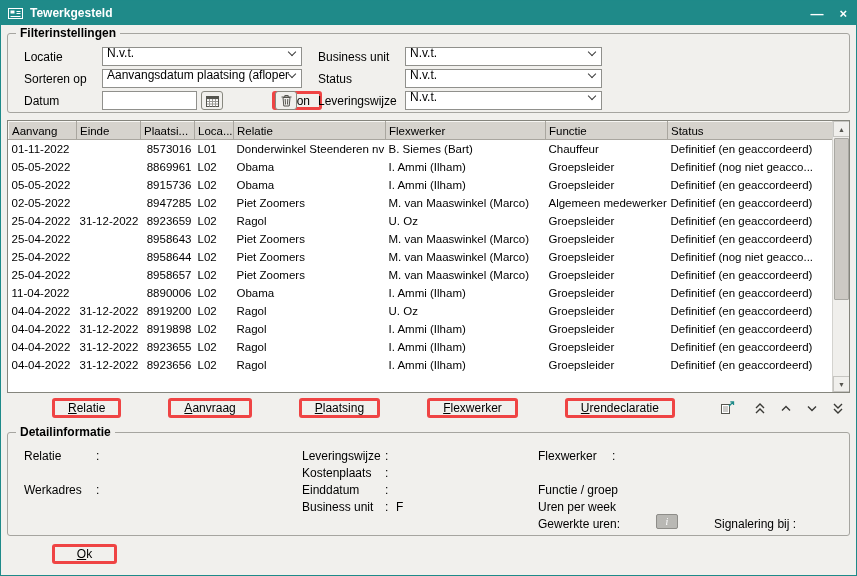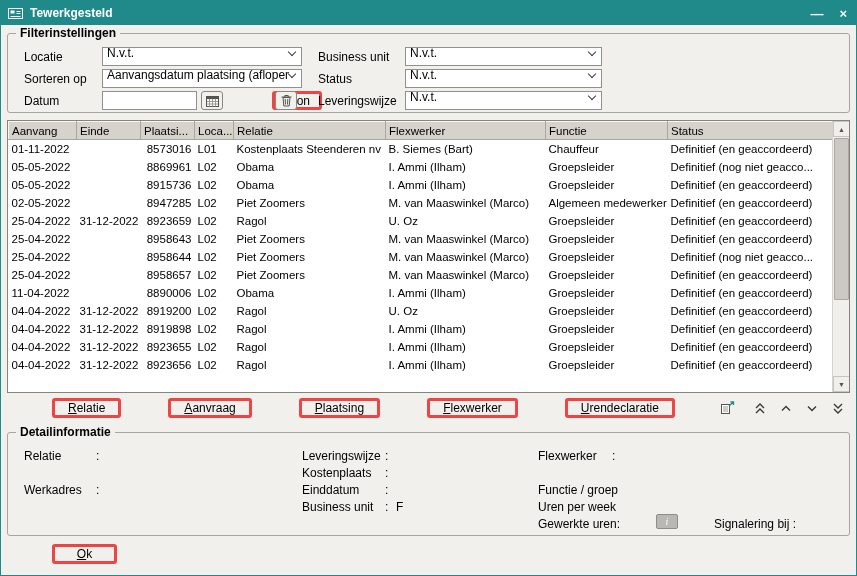--- a/index.html
+++ b/index.html
@@ -167,21 +167,21 @@
             <th>Functie</th>
             <th>Status</th>
           </tr>
         </thead>
         <tbody>
           <tr>
             <td>01-11-2022</td>
             <td></td>
             <td style="text-align: right;">8573016</td>
             <td>L01</td>
-            <td>Kostenplaats Steenderen nv</td>
+            <td>Donderwinkel Steenderen nv</td>
             <td>B. Siemes (Bart)</td>
             <td>Chauffeur</td>
             <td>Definitief (en geaccordeerd)</td>
           </tr>
           <tr>
             <td>05-05-2022</td>
             <td></td>
             <td style="text-align: right;">8869961</td>
             <td>L02</td>
             <td>Obama</td>

